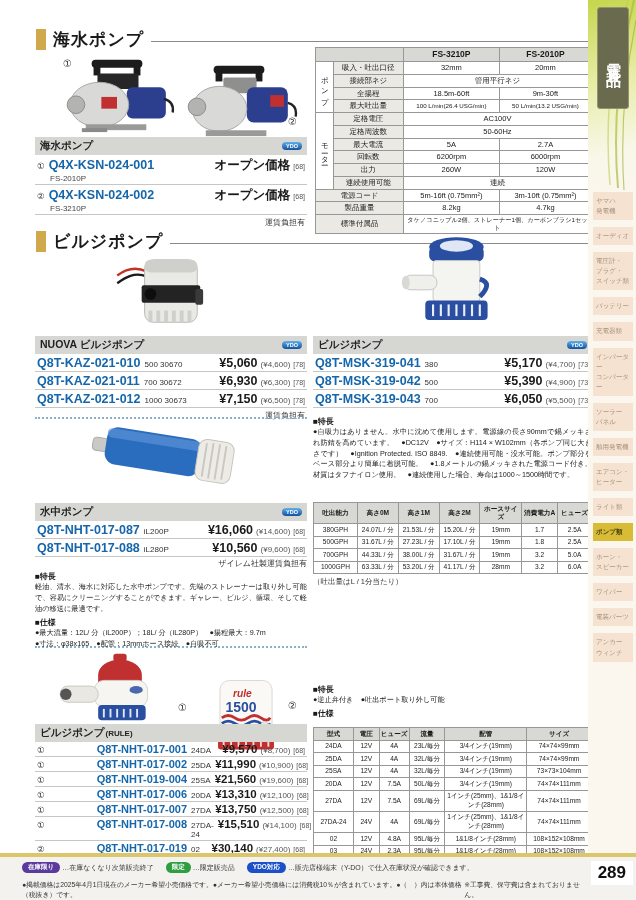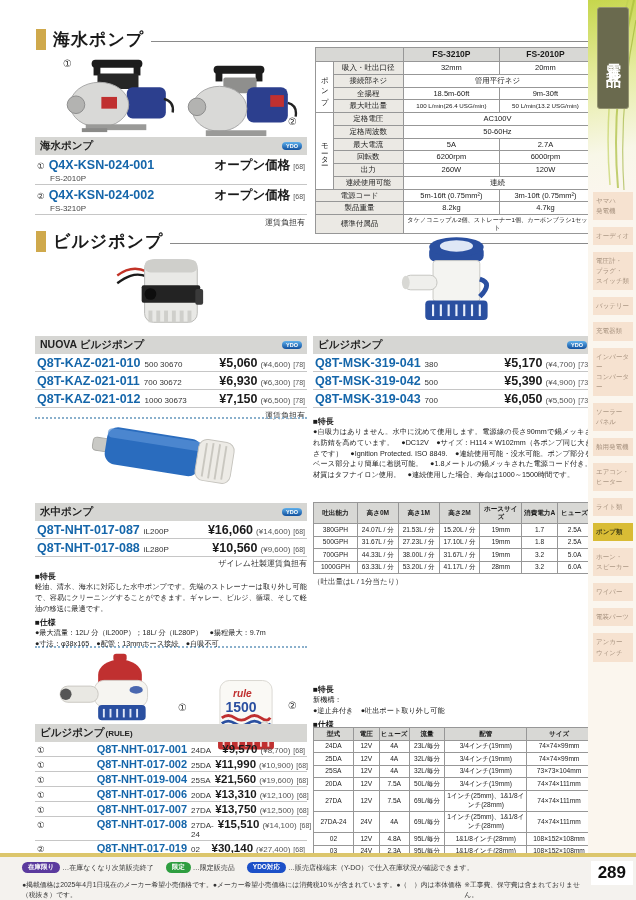--- a/index.html
+++ b/index.html
@@ -640,21 +640,20 @@
               <span class="p-old">(¥33,800)</span>
               <span class="p-ref">[68]</span>
             </span>
           </div>
         </div>
       </div>
   </div>
 
   <div class="pt" style="left:313px;top:684px;width:279px;">
     <div class="feat-title">■特長</div>
-    <div class="feat-text">新機構：</div>
     <div class="feat-text">●逆止弁付き　●吐出ポート取り外し可能</div>
     <div class="feat-title" style="margin-top:2px;">■仕様</div>
   </div>
   <div class="pt" style="left:313px;top:727px;width:279px;">
     <table class="spec2">
         <colgroup>
       <col style="width:40px">
           <col style="width:26px">
           <col style="width:30px">
           <col style="width:36px">

